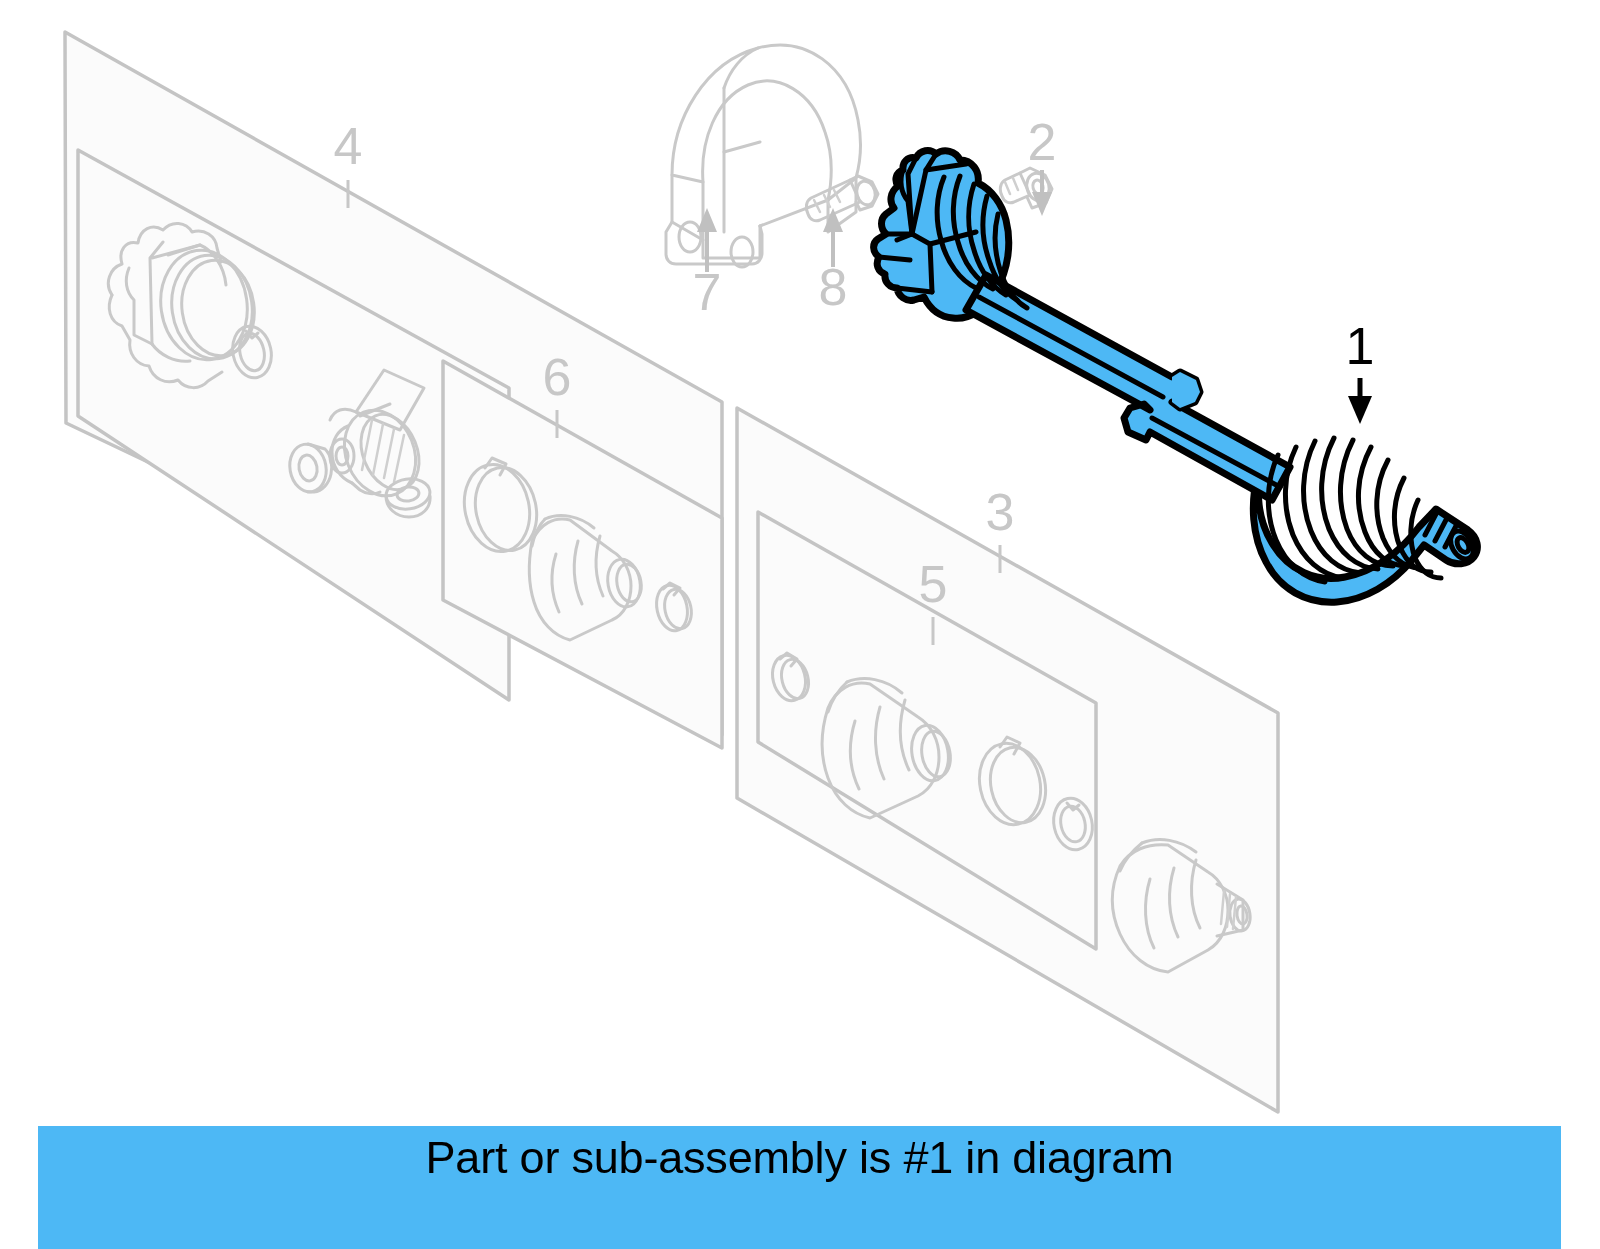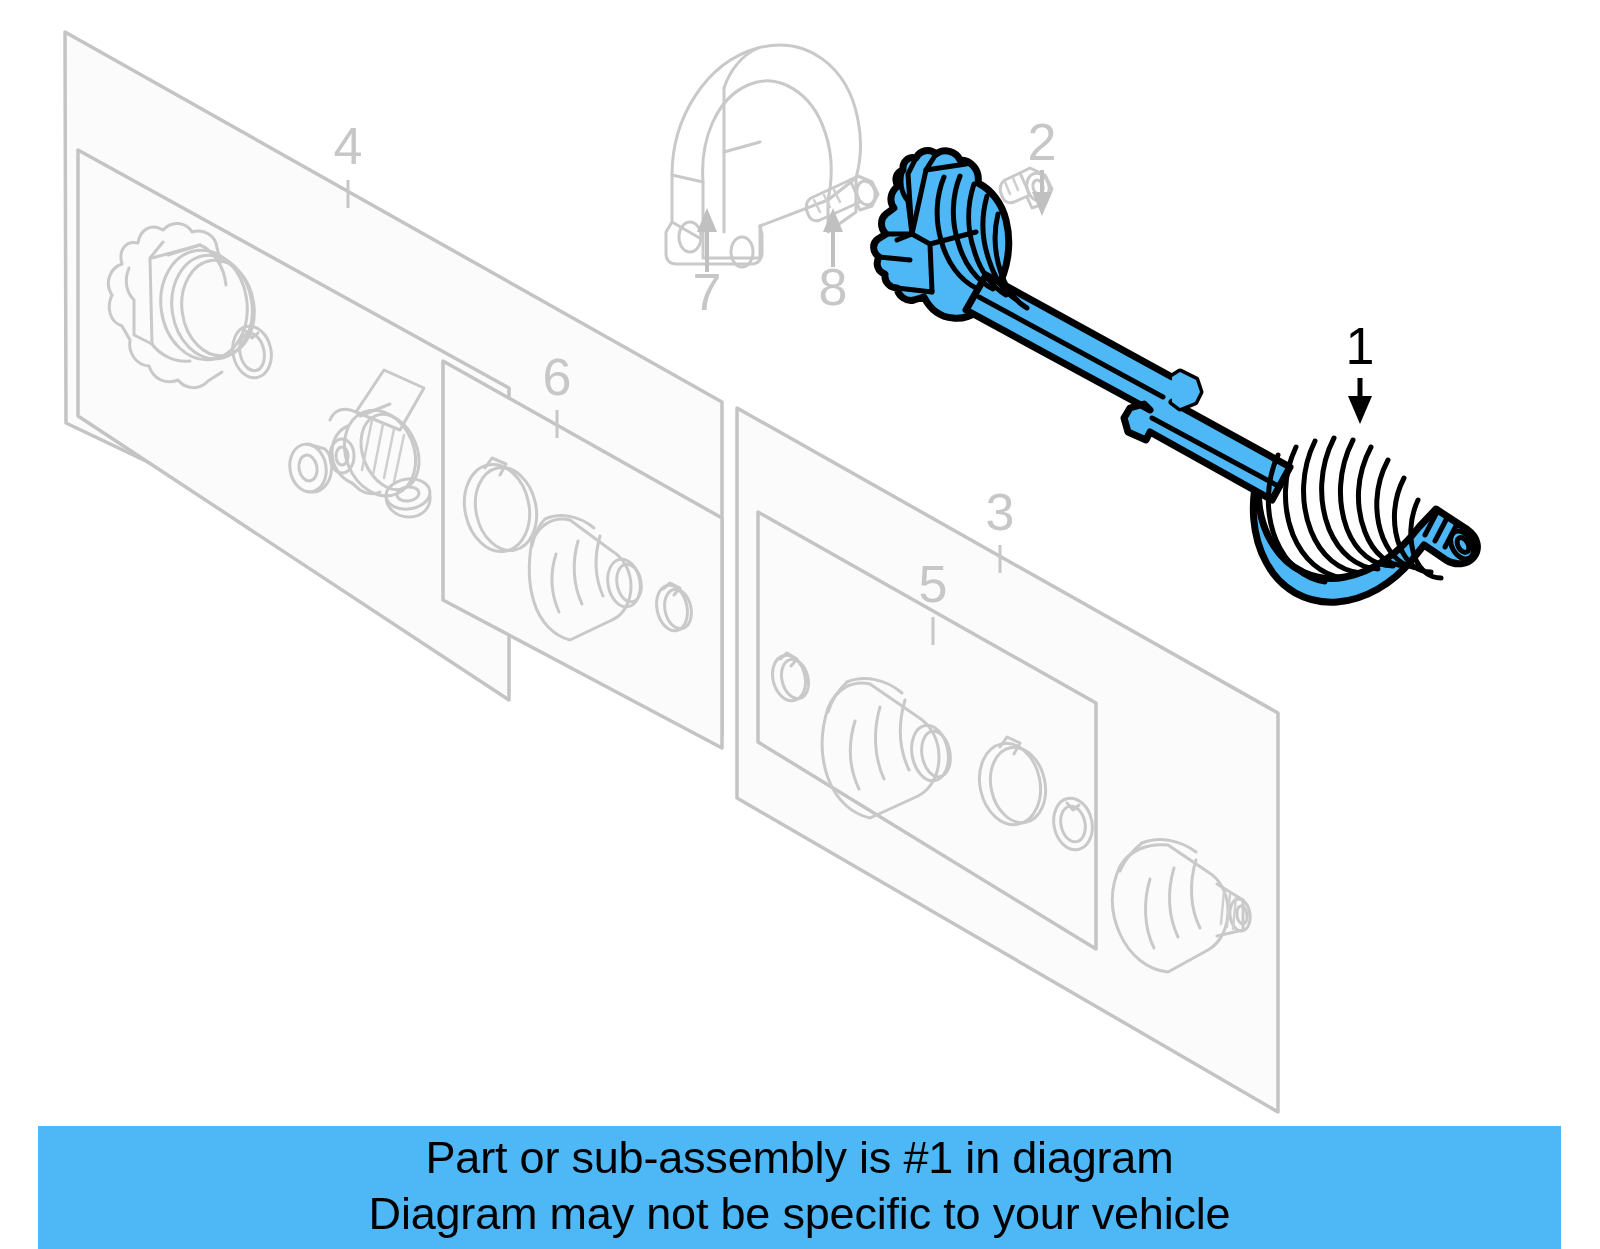--- a/index.html
+++ b/index.html
@@ -403,16 +403,15 @@
     <g>
       <text class="black-num" x="1360" y="364">1</text>
       <line class="black-arrow" x1="1360" y1="378" x2="1360" y2="400"></line>
       <polygon class="black-arrow-head" points="1360,424 1348,396 1372,396"></polygon>
     </g>
 
   </svg>
 
   <div class="banner">
     <div class="banner-line">Part or sub-assembly is #1 in diagram</div>
-    <div class="banner-line">Diagram may not be specific to your vehicle</div>
   </div>
 
 </div>
 
 </body></html>

